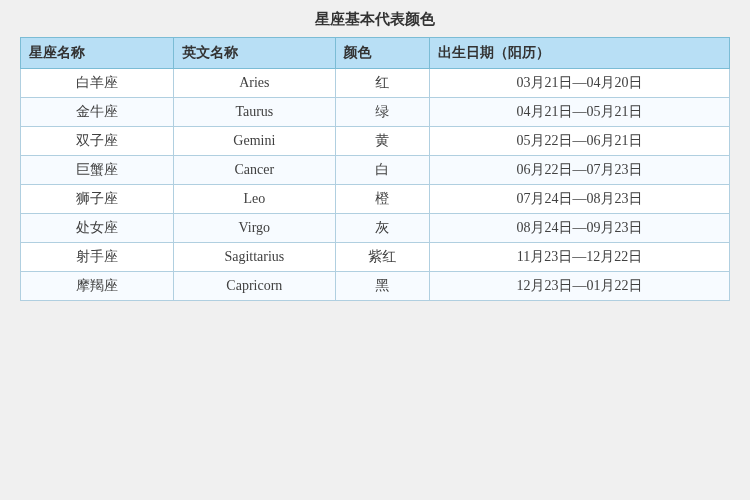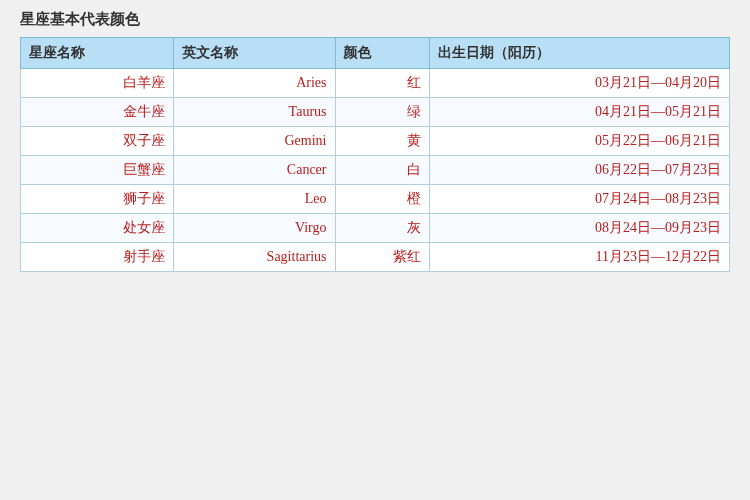--- a/index.html
+++ b/index.html
@@ -15,20 +15,21 @@
       justify-content: center;
       align-items: flex-start;
       padding: 10px 20px;
       font-family: "SimSun", "宋体", serif;
       font-size: 14px;
     }
     .container {
       width: 100%;
     }
     .page-title {
+      text-align: center;
       font-size: 15px;
       color: #333;
       margin-bottom: 8px;
       font-weight: bold;
     }
     table {
       width: 100%;
       border-collapse: collapse;
       background: white;
     }
@@ -44,22 +45,22 @@
     }
     tbody tr {
       background-color: #ffffff;
     }
     tbody tr:nth-child(even) {
       background-color: #f7fbff;
     }
     tbody td {
       border: 1px solid #b0cfe0;
       padding: 5px 8px;
-      text-align: right;
-      color: #b91c1c;
+      text-align: center;
+      color: #404040;
     }
     tbody td:first-child {
       font-weight: normal;
     }
   </style>
 </head>
 <body>
 
 <div class="container">
   <div class="page-title">星座基本代表颜色</div>
@@ -108,15 +109,21 @@
           <td>Virgo</td>
           <td>灰</td>
           <td>08月24日—09月23日</td>
         </tr>
         <tr>
           <td>射手座</td>
           <td>Sagittarius</td>
           <td>紫红</td>
           <td>11月23日—12月22日</td>
         </tr>
+        <tr>
+          <td>摩羯座</td>
+          <td>Capricorn</td>
+          <td>黑</td>
+          <td>12月23日—01月22日</td>
+        </tr>
       </tbody>
   </table>
 </div>
 
 </body></html>

